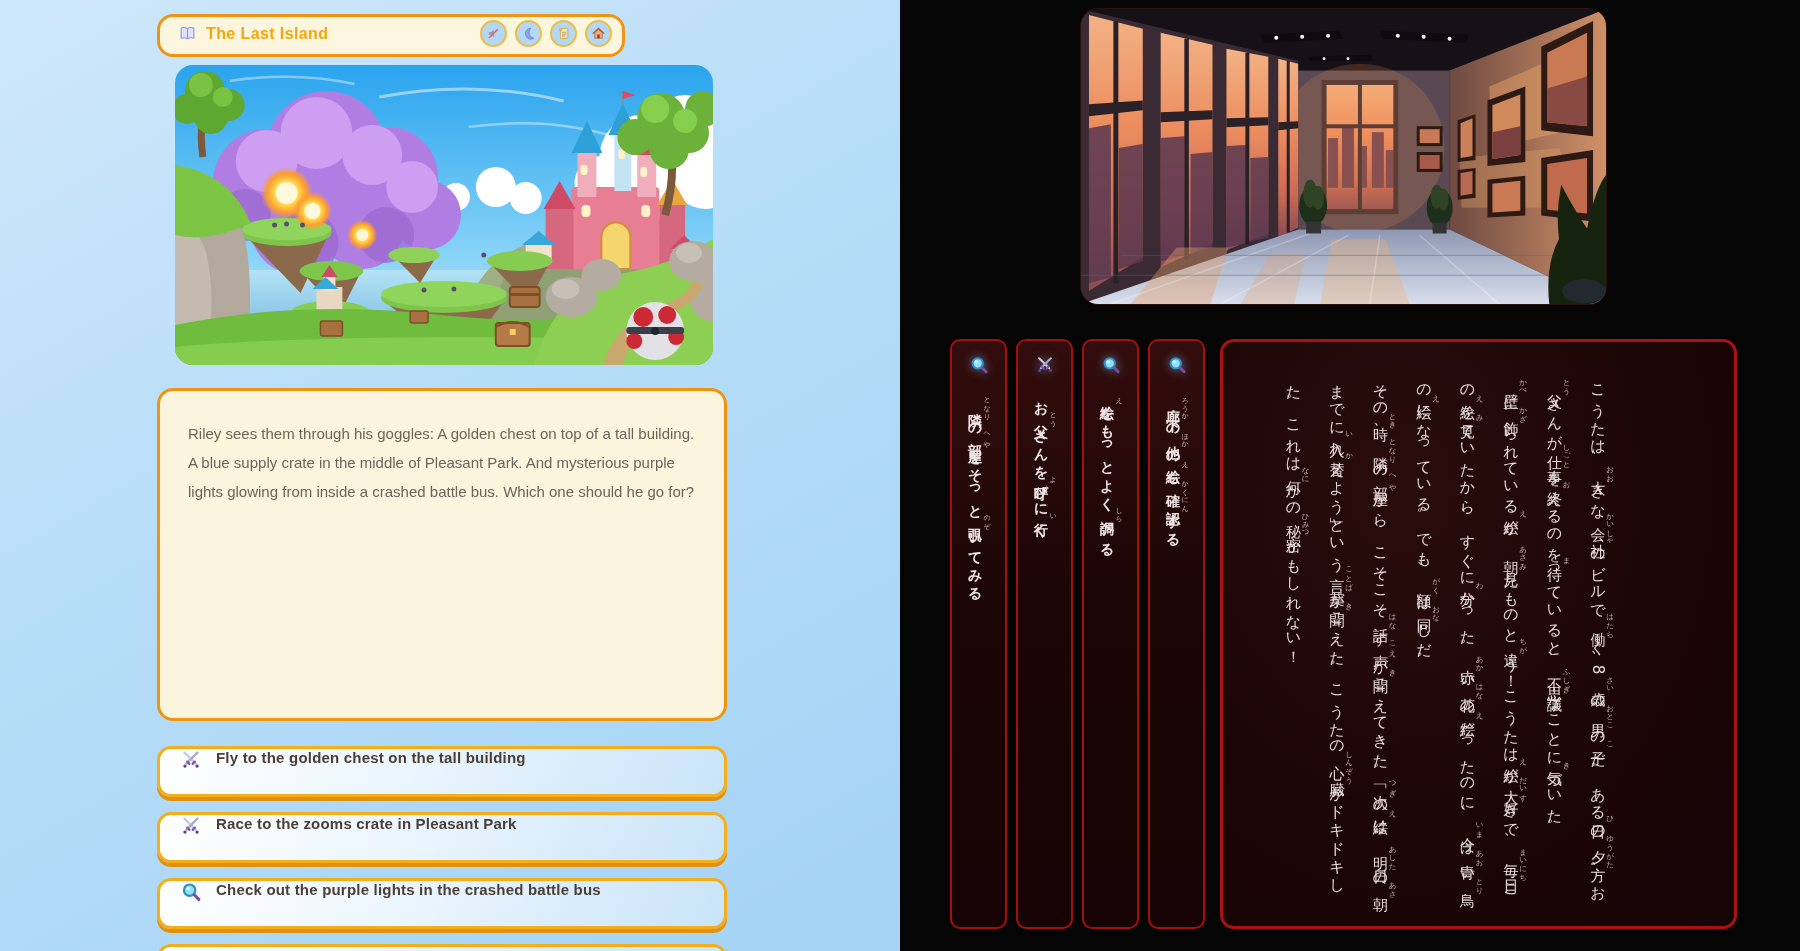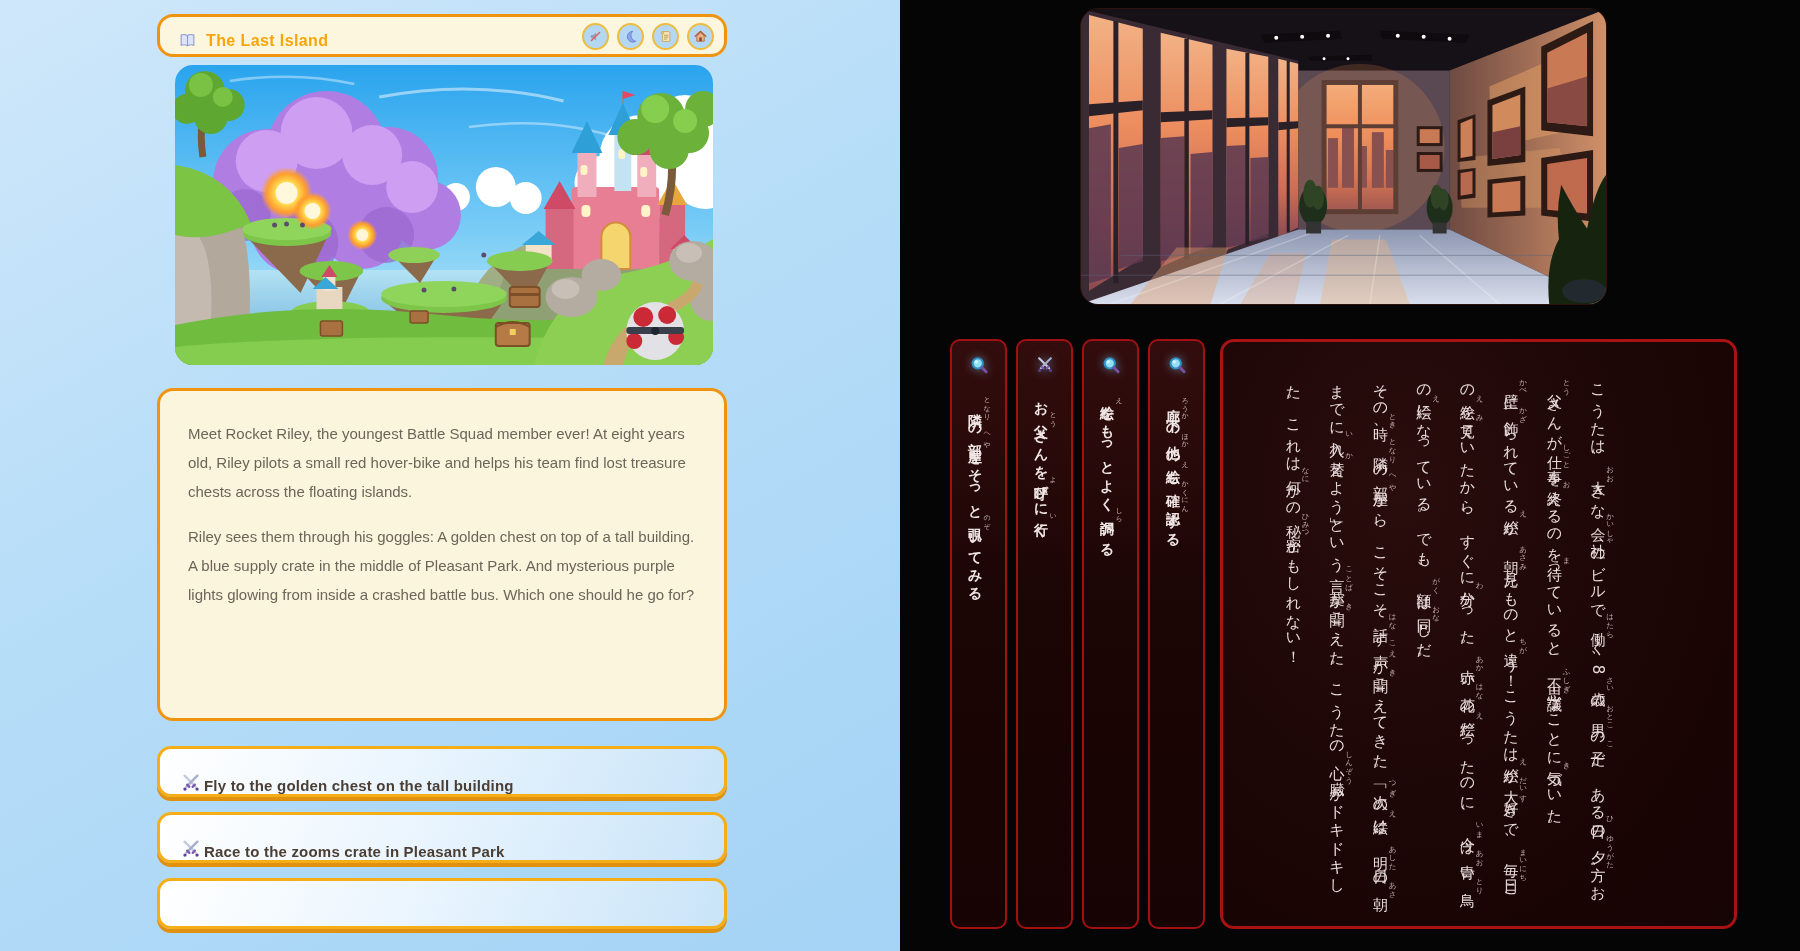--- a/index.html
+++ b/index.html
@@ -3,37 +3,37 @@
 <meta charset="utf-8">
 <style>
 *{margin:0;padding:0;box-sizing:border-box}
 html,body{width:1800px;height:951px;overflow:hidden}
 body{font-family:"Liberation Sans","DejaVu Sans",sans-serif;background:#060505}
 button{font-family:inherit;border:none;background:none;text-align:left}
 .page{position:relative;width:1800px;height:951px;display:flex}
 .left-pane{position:relative;width:900px;height:951px;background:linear-gradient(150deg,#cfe7fa 0%,#b6ddf8 45%,#a4d3f5 100%);overflow:hidden}
 .right-pane{position:relative;width:900px;height:951px;background:#060505;overflow:hidden}
 
-.header-card{position:absolute;left:157px;top:14px;width:570px;height:43px;background:#fdf6de;border:3px solid #f09410;border-radius:16px;display:flex;align-items:flex-end;padding:0 10px 4px 18px}
+.header-card{position:absolute;left:157px;top:14px;width:468px;height:43px;background:#fdf6de;border:3px solid #f09410;border-radius:16px;display:flex;align-items:center;padding:0 10px 4px 18px}
 .header-title{display:flex;align-items:center;gap:9px;flex:1}
 .book-icon svg{width:19px;height:19px;display:block}
 .header-title-text{font-size:16px;font-weight:bold;color:#f7a50a;letter-spacing:.4px}
 .circle-buttons{display:flex;gap:8px}
 .circle-btn{width:27px;height:27px;border-radius:50%;background:#b4d8f4;border:2px solid #eebc3e;display:flex;align-items:center;justify-content:center;cursor:pointer;padding:0}
 .circle-btn span{display:flex}
 .circle-btn svg{width:15px;height:15px;display:block}
 
 .illustration{position:absolute;left:175px;top:65px;width:538px;height:300px;border-radius:18px;overflow:hidden}
 .illustration svg,.gallery svg{display:block;width:100%;height:100%}
 
 .story-card{position:absolute;left:157px;top:388px;width:570px;height:333px;background:#fcf5dd;border:3px solid #f09410;border-radius:16px;padding:29px 28px;overflow:hidden}
 .story-card p{font-size:15px;line-height:1.92;color:#6e6459;margin-bottom:17px}
 
 .choices{position:absolute;left:157px;top:746px;width:570px;display:flex;flex-direction:column;gap:15px}
-.choice{height:51px;min-height:51px;border-radius:14px;border:3px solid #f5ae17;background:linear-gradient(115deg,#ffffff 0%,#eaf5fe 45%,#c9e4f8 100%);box-shadow:0 4px 0 #e19110;display:flex;align-items:flex-end;gap:2px;padding:0 20px;cursor:pointer}
+.choice{height:51px;min-height:51px;border-radius:14px;border:3px solid #f5ae17;background:linear-gradient(115deg,#ffffff 0%,#eaf5fe 45%,#c9e4f8 100%);box-shadow:0 4px 0 #e19110;display:flex;align-items:flex-start;gap:14px;padding:0 20px;cursor:pointer}
 .choice-icon{display:flex}
 .choice-icon svg{width:22px;height:22px;display:block}
 .choice-label{font-size:15px;font-weight:bold;color:#4b3e35;letter-spacing:.2px}
 
 .gallery{position:absolute;left:180px;top:8px;width:527px;height:297px;border-radius:18px;overflow:hidden;border:1px solid #2c130c;background:#1a0e12}
 .content-row{position:absolute;left:50px;top:339px;width:800px;height:590px;display:flex}
 .jp-choices{display:flex;gap:9px}
 .jp-choice{width:57px;height:590px;border-radius:10px;border:2px solid #a21010;background:linear-gradient(180deg,#330d0d,#1b0505 45%,#170303);display:flex;flex-direction:column;align-items:center;padding-top:14px;cursor:pointer}
 .jp-choice-icon{display:flex}
 .jp-choice-icon svg{width:20px;height:20px;display:block;filter:drop-shadow(0 0 5px rgba(130,205,255,.55))}
@@ -274,21 +274,20 @@
             <circle cx="128" cy="160" r="2.5"></circle>
             <circle cx="250" cy="225" r="2.5"></circle>
             <circle cx="280" cy="224" r="2.5"></circle>
             <circle cx="310" cy="190" r="2.5"></circle>
           </g>
       </svg>
     </div>
 
     <div class="story-card">
       <div id="story-paragraphs">
-          <p>Meet Rocket Riley, the youngest Battle Squad member ever! At eight years old, Riley pilots a small red hover-bike and helps his team find lost treasure chests across the floating islands.</p>
           <p>Riley sees them through his goggles: A golden chest on top of a tall building. A blue supply crate in the middle of Pleasant Park. And mysterious purple lights glowing from inside a crashed battle bus. Which one should he go for?</p>
         </div>
     </div>
 
     <div class="choices" id="left-choices">
         <button class="choice">
           <span class="choice-icon">
             <svg viewBox="0 0 24 24" stroke-linecap="round">
               <path d="M5 4l12 12" stroke="#c5cade" stroke-width="2.6"></path>
               <path d="M19 4L7 16" stroke="#a8aecb" stroke-width="2.6"></path>
@@ -305,20 +304,30 @@
             <svg viewBox="0 0 24 24" stroke-linecap="round">
               <path d="M5 4l12 12" stroke="#c5cade" stroke-width="2.6"></path>
               <path d="M19 4L7 16" stroke="#a8aecb" stroke-width="2.6"></path>
               <path d="M16.2 13.8L13.8 16.2" stroke="#7c5ab0" stroke-width="2.4"></path>
               <path d="M7.8 13.8l2.4 2.4" stroke="#7c5ab0" stroke-width="2.4"></path>
               <circle cx="18.6" cy="18.6" r="1.8" fill="#5d3f96"></circle>
               <circle cx="5.4" cy="18.6" r="1.8" fill="#5d3f96"></circle>
             </svg>
           </span>
           <span class="choice-label">Race to the zooms crate in Pleasant Park</span>
+        </button>
+        <button class="choice">
+          <span class="choice-icon">
+            <svg viewBox="0 0 24 24">
+              <circle cx="10.5" cy="10" r="6.2" fill="#8fe0f7" stroke="#2f8fc0" stroke-width="2.4"></circle>
+              <circle cx="8.8" cy="8.2" r="2" fill="#d8f6ff"></circle>
+              <line x1="15.5" y1="15" x2="20.5" y2="20" stroke="#7a4fa8" stroke-width="3.4" stroke-linecap="round"></line>
+            </svg>
+          </span>
+          <span class="choice-label">Check out the purple lights in the crashed battle bus</span>
         </button>
         <button class="choice partial"></button>
       </div>
   </section>
 
   <section class="right-pane">
 
     <div class="gallery">
       <svg viewBox="0 0 527 297" preserveAspectRatio="none">
         <defs>

